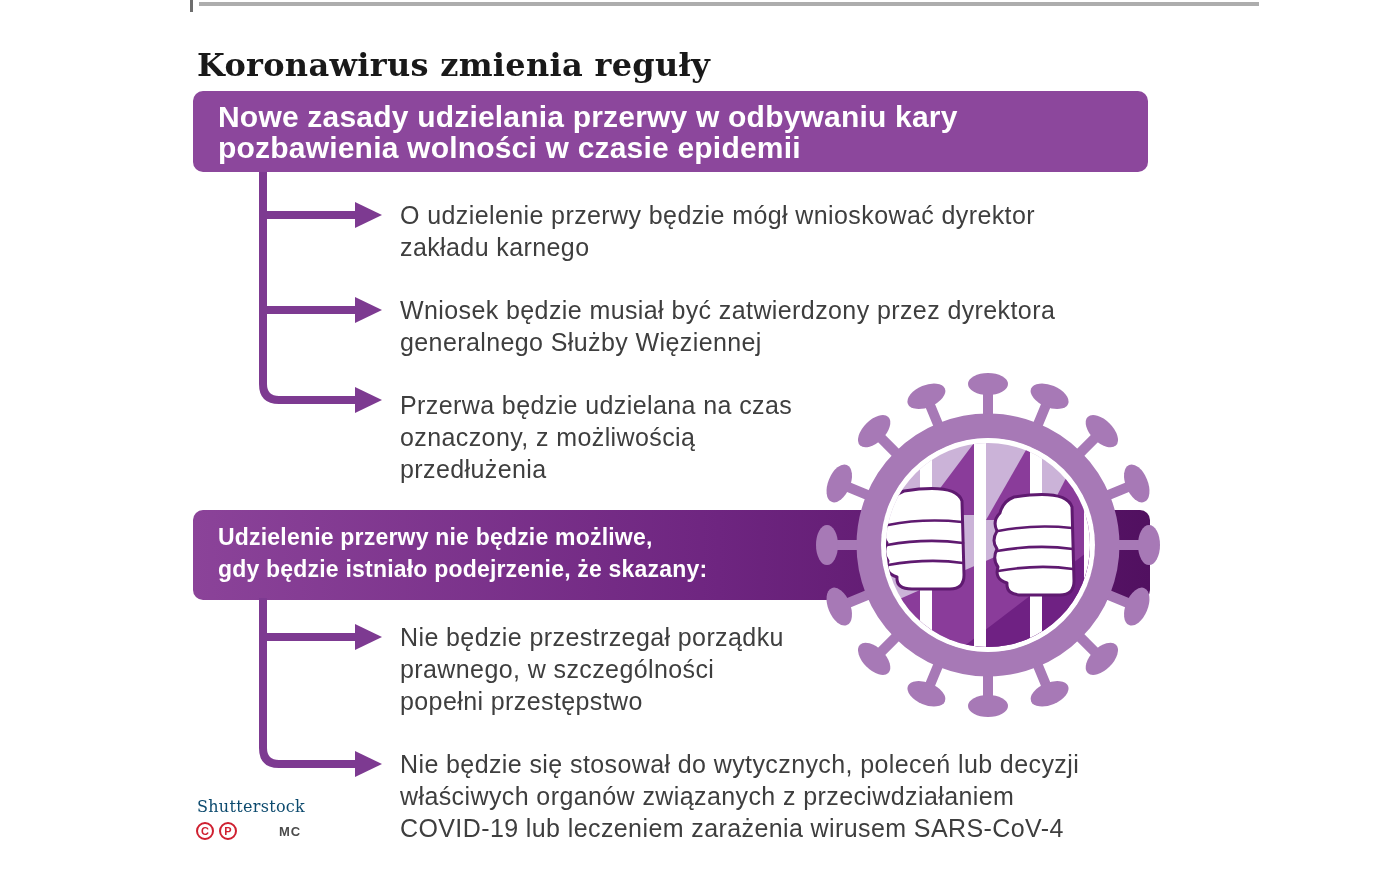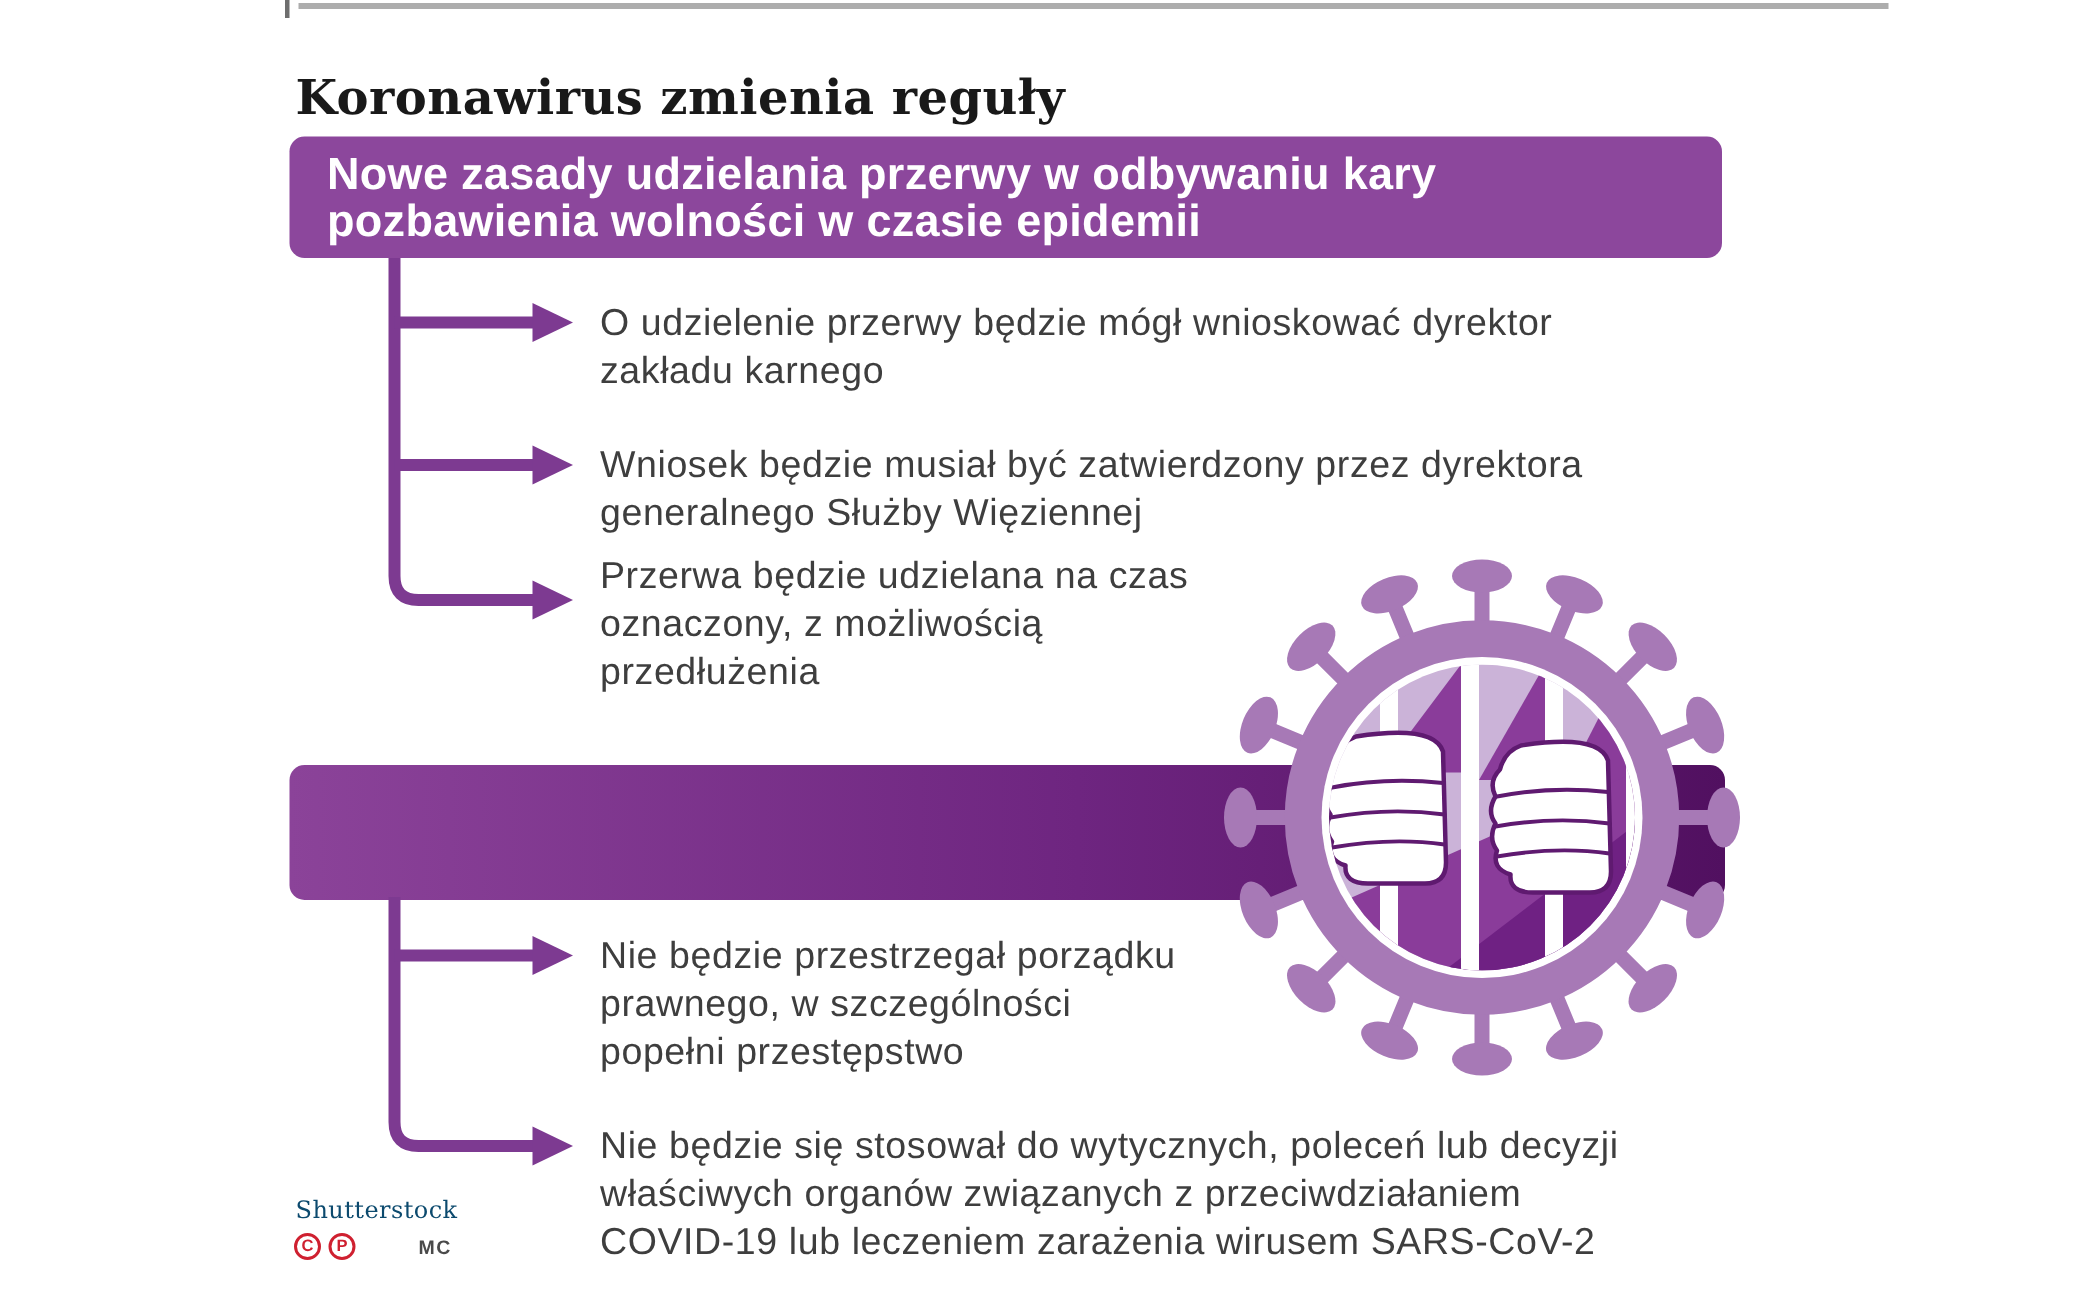--- a/index.html
+++ b/index.html
@@ -32,21 +32,21 @@
   }
   .tree{position:absolute;z-index:1;}
   .tree path{stroke:var(--flow_purple);stroke-width:8;fill:none;}
   .tree polygon{fill:var(--flow_purple);}
   .bullet{
     position:absolute;left:400px;white-space:pre-line;z-index:3;
     color:var(--body_text);font-size:25px;line-height:32px;letter-spacing:.4px;
   }
   .b1{top:199px;width:780px;}
   .b2{top:294px;width:780px;}
-  .b3{top:368px;width:470px;}
+  .b3{top:389px;width:470px;}
   .b4{top:621px;width:470px;}
   .b5{top:748px;width:790px;}
   .virus{position:absolute;left:808px;top:365px;z-index:4;}
   .footer-src{
     position:absolute;left:197px;top:797px;
     font-family:"DejaVu Serif","Liberation Serif",serif;font-size:16px;color:#0c4a6e;letter-spacing:.3px;
   }
   .footer-marks{position:absolute;left:196px;top:822px;display:flex;align-items:center;z-index:3;}
   .circle-sym{
     width:14px;height:14px;border:2.5px solid var(--copyright_red);border-radius:50%;
@@ -81,34 +81,36 @@
 
   <div class="bullet b2">Wniosek będzie musiał być zatwierdzony przez dyrektora
 generalnego Służby Więziennej</div>
   <div class="bullet b1">O udzielenie przerwy będzie mógł wnioskować dyrektor
 zakładu karnego</div>
   <div class="bullet b3">Przerwa będzie udzielana na czas
 oznaczony, z możliwością
 przedłużenia</div>
 
   <div class="banner2"></div>
+  <div class="banner2txt">Udzielenie przerwy nie będzie możliwe,
+gdy będzie istniało podejrzenie, że skazany:</div>
 
   <svg class="tree" style="left:257px;top:598px;" width="140" height="186" viewBox="0 0 140 186">
     <path d="M6,0 V150 Q6,166 22,166 H100"></path>
     <path d="M6,39 H100"></path>
     <polygon points="98,26 98,52 125,39"></polygon>
     <polygon points="98,153 98,179 125,166"></polygon>
   </svg>
 
   <div class="bullet b4">Nie będzie przestrzegał porządku
 prawnego, w szczególności
 popełni przestępstwo</div>
   <div class="bullet b5">Nie będzie się stosował do wytycznych, poleceń lub decyzji
 właściwych organów związanych z przeciwdziałaniem
-COVID-19 lub leczeniem zarażenia wirusem SARS-CoV-2</div>
+COVID-19 lub leczeniem zarażenia wirusem SARS-CoV-4</div>
 
   <svg class="virus" width="360" height="360" viewBox="-180 -180 360 360">
     <defs>
       <g id="spike">
         <rect x="-5" y="-159" width="10" height="44" rx="4"></rect>
         <ellipse cx="0" cy="-161" rx="20" ry="11"></ellipse>
       </g>
       <g id="fist">
         <path d="M -24,-50 Q 28,-58 34,-40 L 36,34 Q 36,48 22,48 L -16,48 Q -32,48 -31,36
                  Q -44,32 -40,20 Q -46,12 -41,2 Q -47,-6 -41,-16 Q -46,-26 -38,-34 Q -35,-46 -24,-50 Z" style="fill:#ffffff;stroke:var(--fist_outline);stroke-width:3;stroke-linejoin:round"></path>

